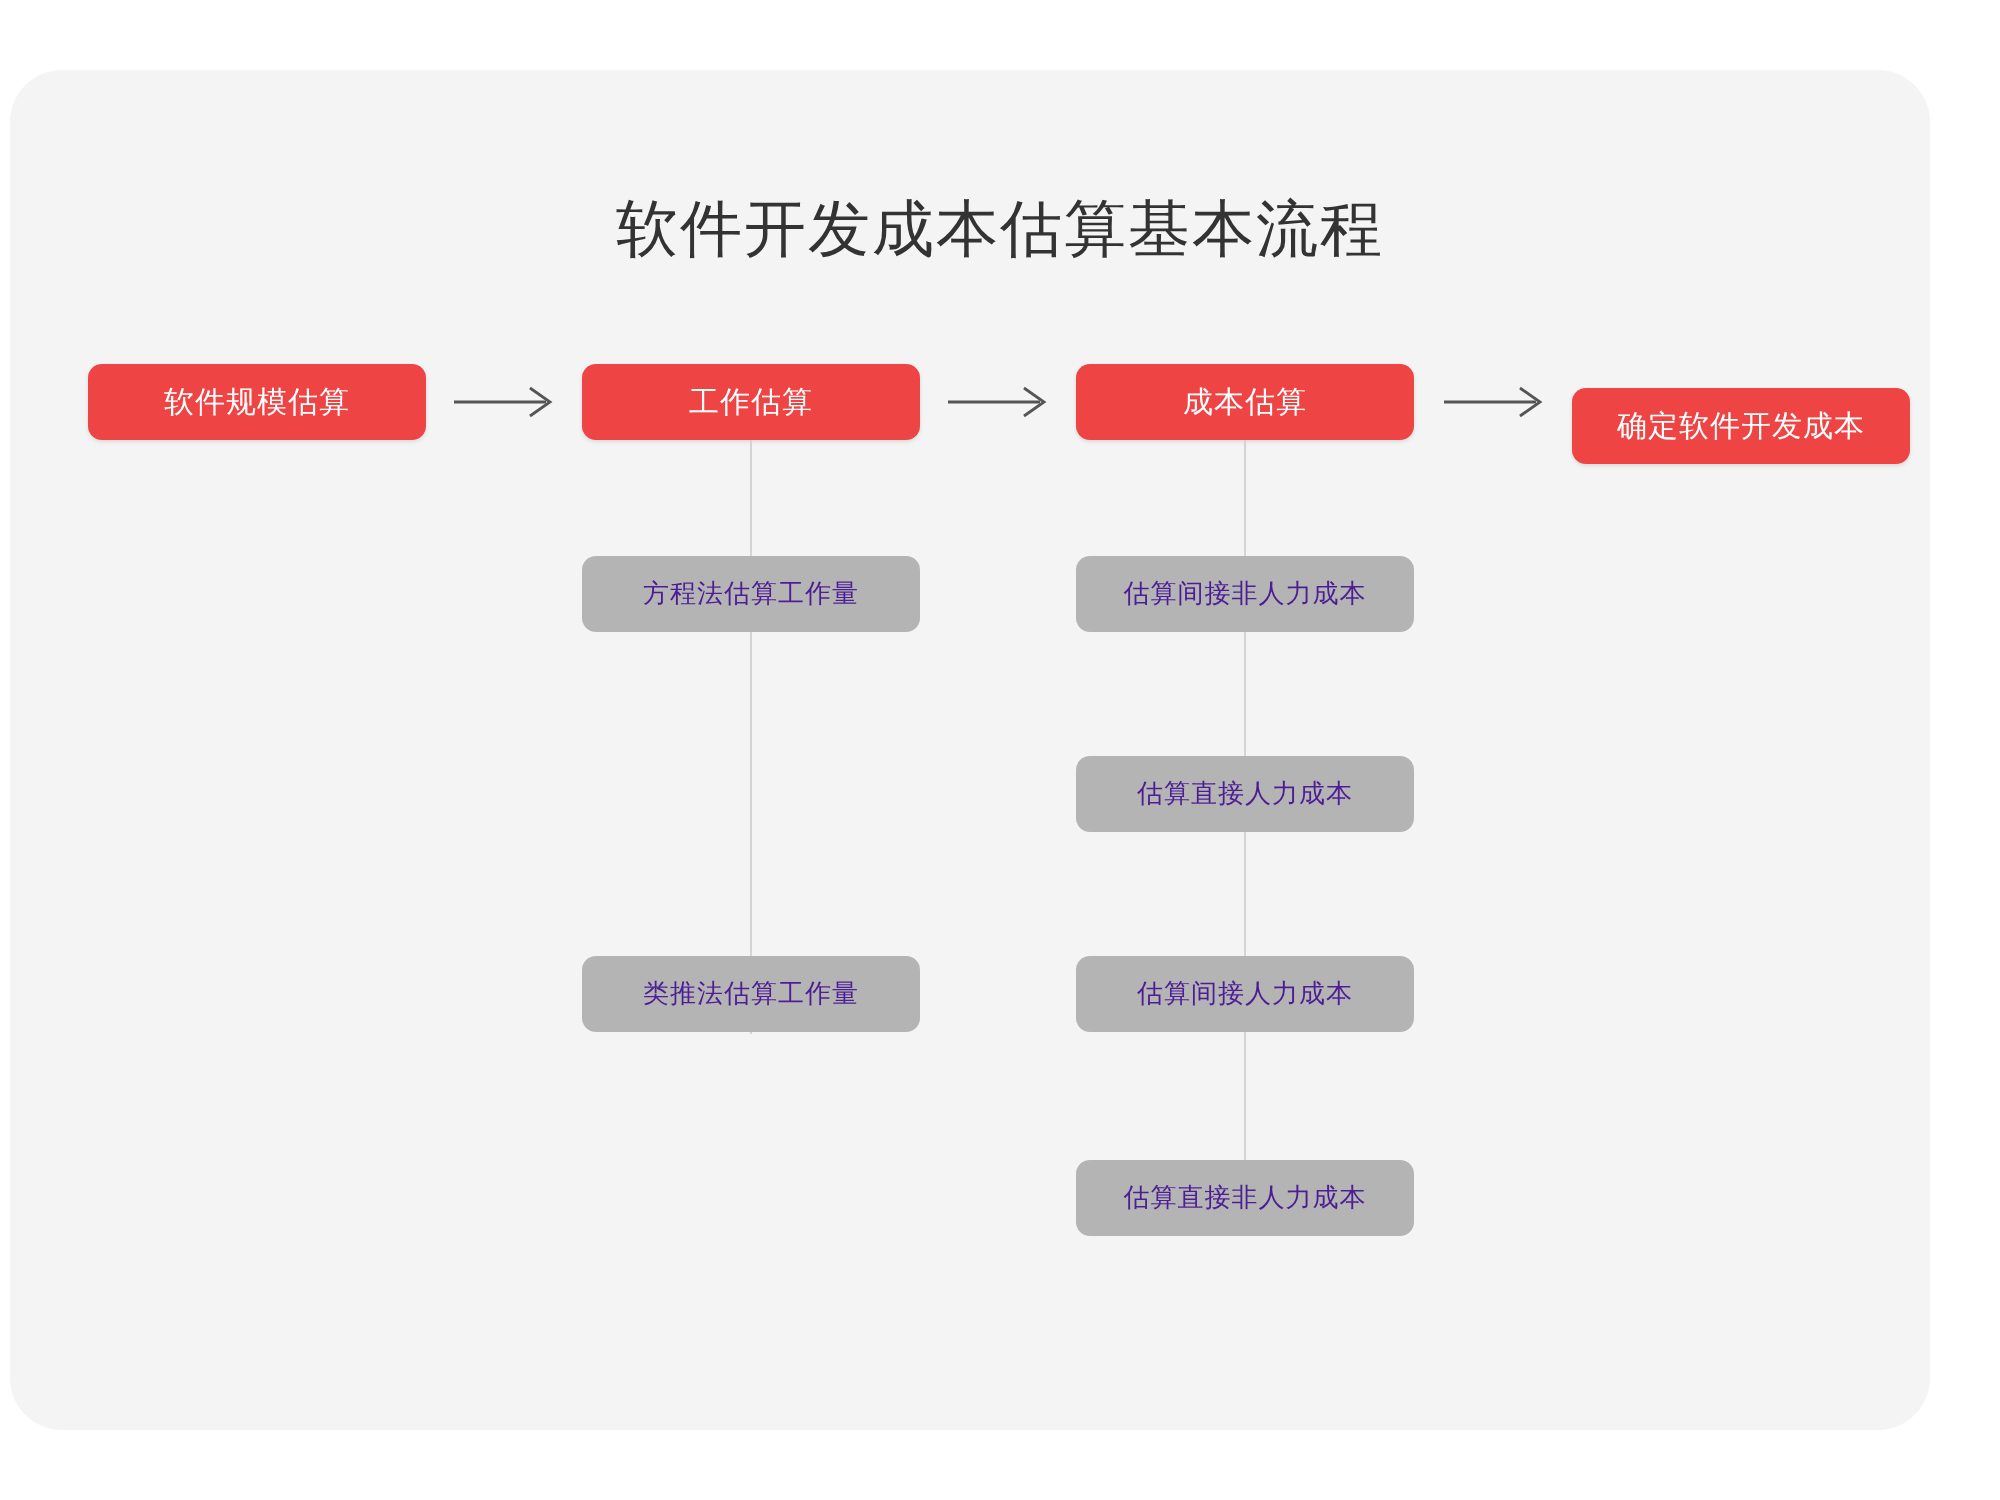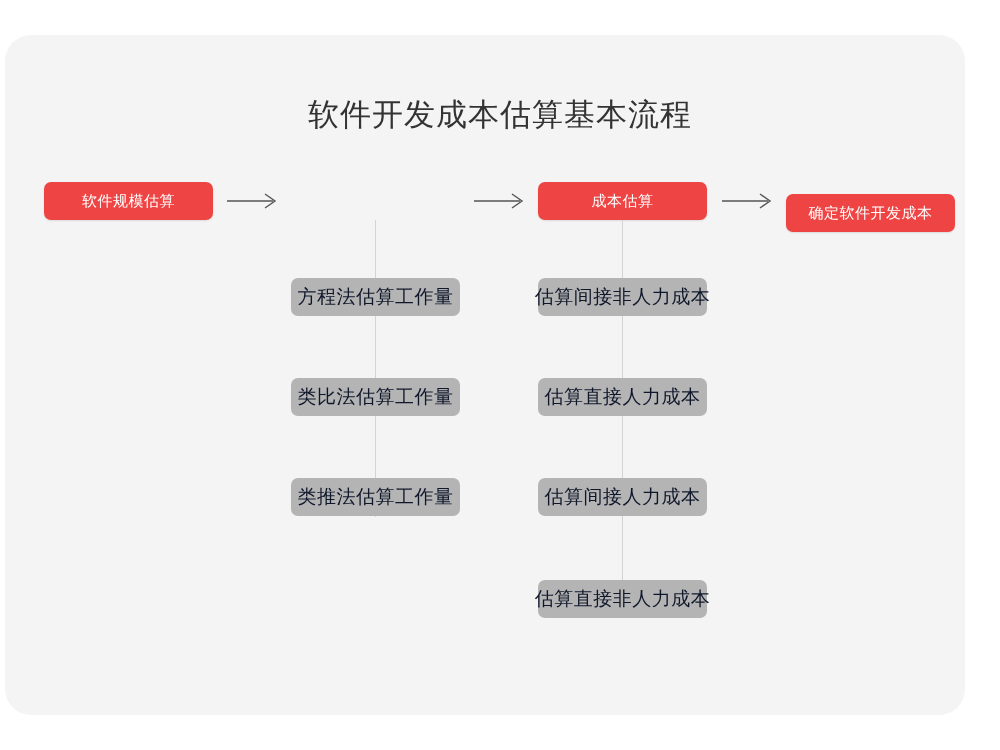--- a/index.html
+++ b/index.html
@@ -59,22 +59,22 @@
     letter-spacing: 0.5px;
     box-shadow: 0 1px 2px rgba(0,0,0,0.10);
   }
 
   
   .node-sub {
     position: absolute;
     height: 38px;
     background: #b4b4b4;
     border-radius: 7px;
-    color: #0f172a;
-    font-size: 19px;
+    color: #4c1d95;
+    font-size: 13px;
     display: flex;
     align-items: center;
     justify-content: center;
     white-space: nowrap;
     letter-spacing: 0.5px;
   }
 
   
   .connector-v {
     position: absolute;
@@ -95,20 +95,23 @@
 <div id="canvas">
 
   <div class="card"></div>
 
   <div class="chart-title">软件开发成本估算基本流程</div>
 
   <div class="node-main" style="left:44px; top:182px; width:169px;">
     <span>软件规模估算</span>
   </div>
 
+  <div class="node-main" style="left:291px; top:182px; width:169px;">
+    <span>工作估算</span>
+  </div>
 
   <div class="node-main" style="left:538px; top:182px; width:169px;">
     <span>成本估算</span>
   </div>
 
   <div class="node-main" style="left:786px; top:182px; width:169px;margin-top:12px;">
     <span>确定软件开发成本</span>
   </div>
 
   <div class="arrow-h" style="left:227px; top:191px; width:52px;">
@@ -133,23 +136,20 @@
   </div>
 
   <div class="connector-v" style="left:375px; top:220px; height:297px;"></div>
 
   <div class="connector-v" style="left:622px; top:220px; height:380px;"></div>
 
   <div class="node-sub" style="left:291px; top:278px; width:169px;">
     <span>方程法估算工作量</span>
   </div>
 
-  <div class="node-sub" style="left:291px; top:378px; width:169px;">
-    <span>类比法估算工作量</span>
-  </div>
 
   <div class="node-sub" style="left:291px; top:478px; width:169px;text-align:right;">
     <span>类推法估算工作量</span>
   </div>
 
   <div class="node-sub" style="left:538px; top:278px; width:169px;">
     <span>估算间接非人力成本</span>
   </div>
 
   <div class="node-sub" style="left:538px; top:378px; width:169px;">

